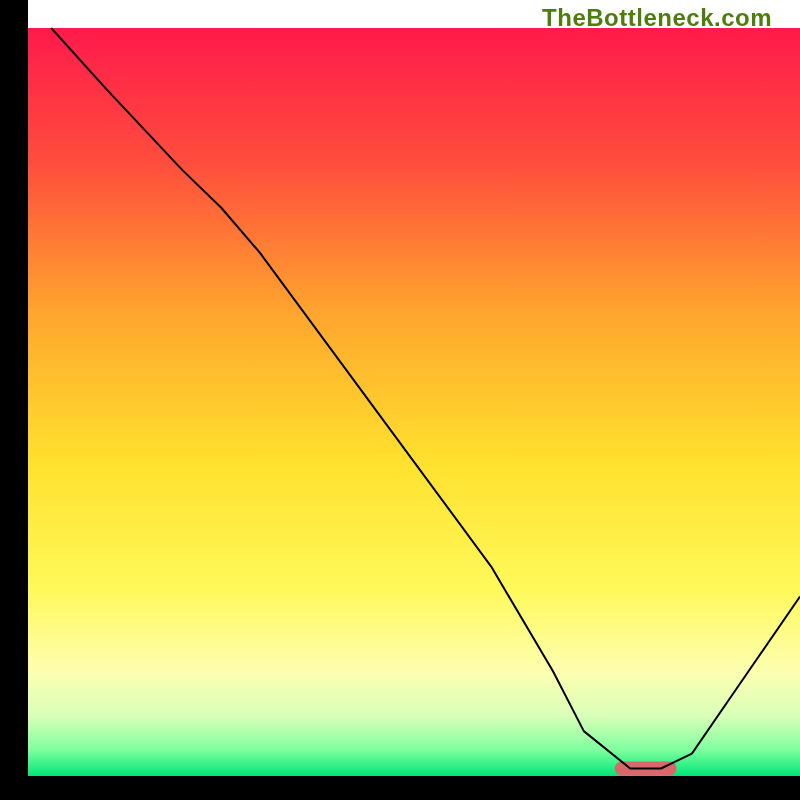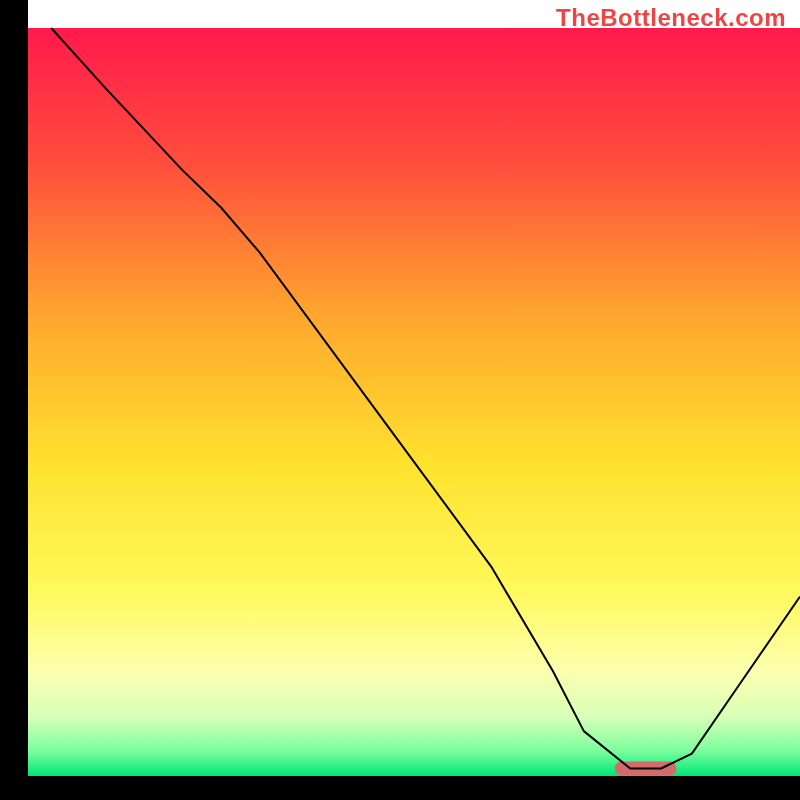--- a/index.html
+++ b/index.html
@@ -12,23 +12,23 @@
   }
   .chart-frame {
     position: absolute;
     left: 0; top: 0;
     width: 800px;
     height: 800px;
   }
   .watermark {
     position: absolute;
     top: 4px;
-    right: 14px;
+    right: 28px;
     font: bold 24px Arial, Helvetica, sans-serif;
-    color: #ef4444;
+    color: #4d7c0f;
     letter-spacing: 0.5px;
     user-select: none;
   }
 </style>
 </head>
 <body>
 
 <div class="chart-frame">
   <svg id="chart-svg" width="800" height="800" viewBox="0 0 800 800">
       <defs>

